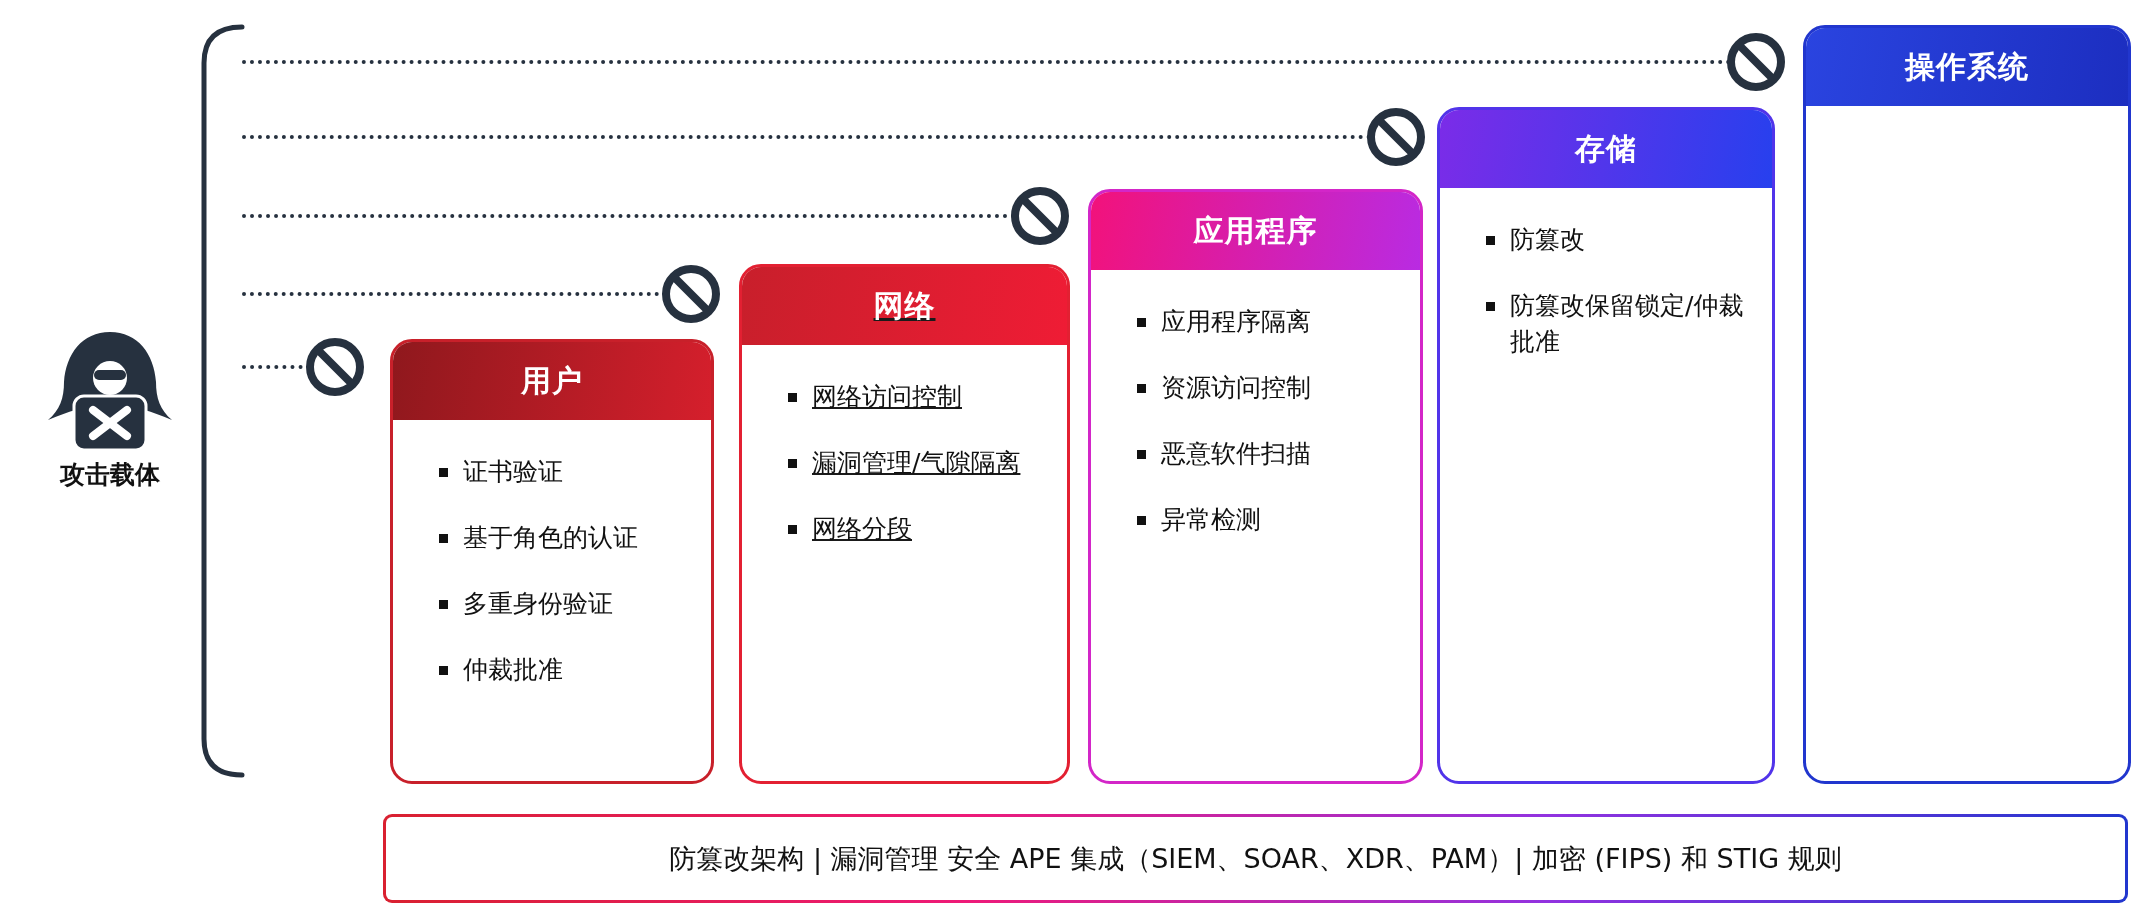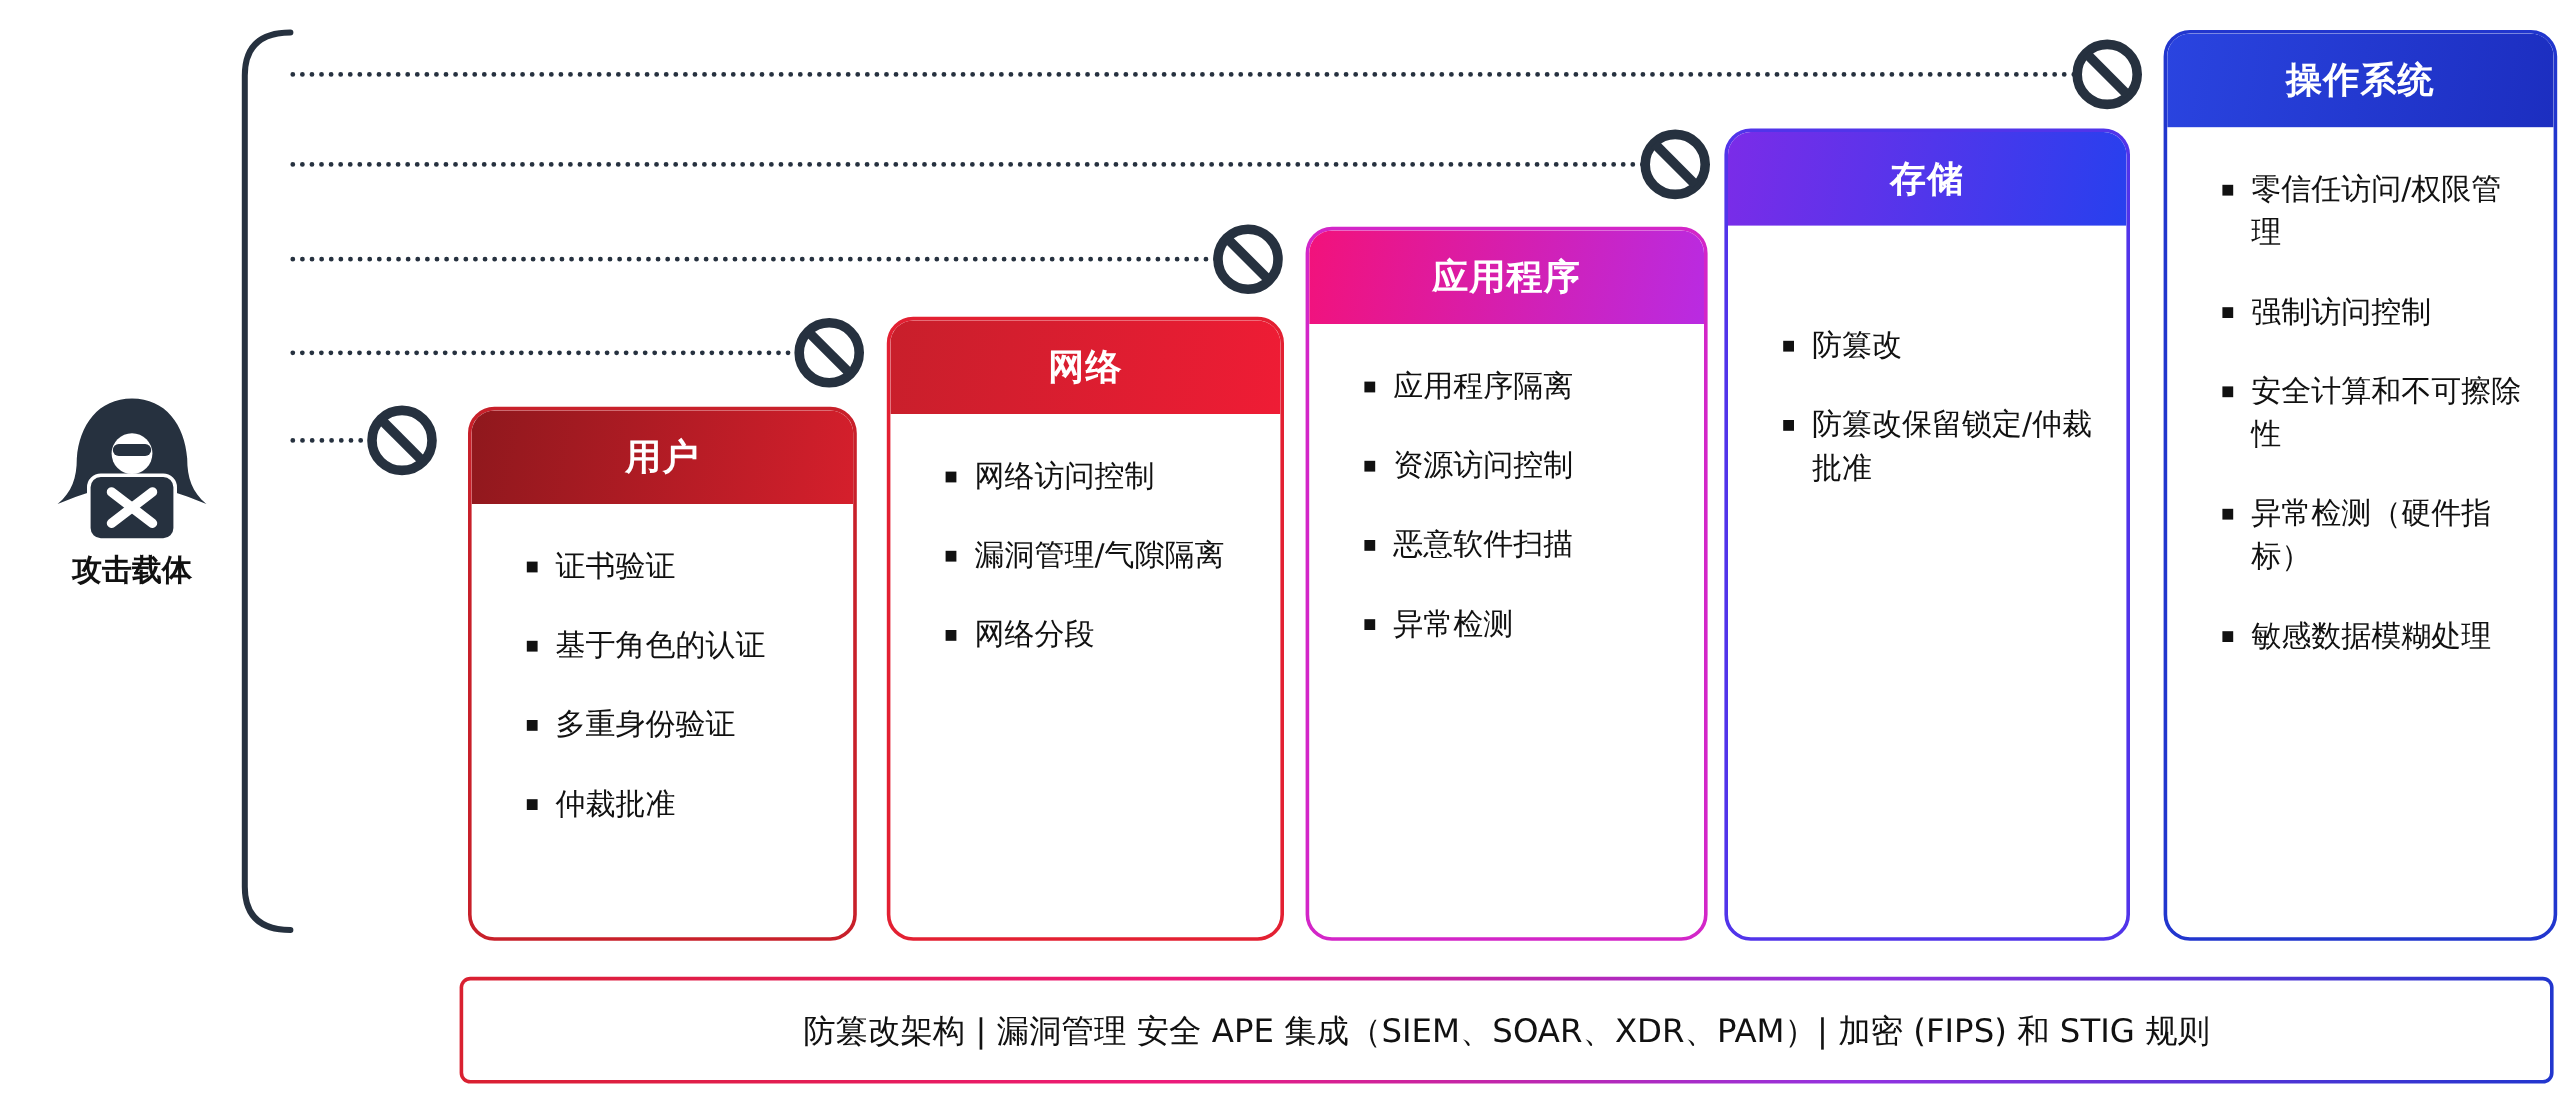--- a/index.html
+++ b/index.html
@@ -28,21 +28,21 @@
   .n4{left:659px;top:262px;}
   .n5{left:303px;top:335px;}
   
   .card{
     position:absolute;background:#fff;border:3px solid #999;border-radius:22px;
     box-sizing:border-box;overflow:hidden;display:flex;flex-direction:column;
   }
   .card1{left:390px;top:339px;width:324px;height:445px;}
   .card2{left:739px;top:264px;width:331px;height:520px;}
   .card3{left:1088px;top:189px;width:335px;height:595px;}
-  .card4{left:1437px;top:107px;width:338px;height:677px;gap:48px;}
+  .card4{left:1437px;top:107px;width:338px;height:677px;}
   .card5{left:1803px;top:25px;width:328px;height:759px;}
   .card-header{
     height:78px;flex:0 0 78px;display:flex;align-items:center;justify-content:center;
     color:#fff;font-weight:bold;font-size:30px;letter-spacing:1px;
   }
   .card-body{list-style:none;margin:0;padding:34px 20px 0 44px;}
   .card-body li{
     position:relative;padding-left:26px;font-size:25px;line-height:36px;
     margin-bottom:30px;color:#111;
   }
@@ -114,21 +114,21 @@
       <span>用户</span>
     </header>
     <ul class="card-body">
       <li>证书验证</li>
       <li>基于角色的认证</li>
       <li>多重身份验证</li>
       <li>仲裁批准</li>
     </ul>
   </section>
 
-  <section class="card card2" style="border-color: rgb(227, 32, 50);">
+  <section class="card card2" style="border-color: rgb(227, 32, 50); text-decoration: underline;">
     <header class="card-header" style="background: linear-gradient(100deg, rgb(200, 31, 43), rgb(239, 28, 53));">
       <span>网络</span>
     </header>
     <ul class="card-body">
       <li>网络访问控制</li>
       <li>漏洞管理/气隙隔离</li>
       <li>网络分段</li>
     </ul>
   </section>
 
@@ -151,27 +151,20 @@
     <ul class="card-body">
       <li>防篡改</li>
       <li>防篡改保留锁定/仲裁批准</li>
     </ul>
   </section>
 
   <section class="card card5" style="border-color: rgb(33, 54, 206);">
     <header class="card-header" style="background: linear-gradient(100deg, rgb(42, 68, 224), rgb(28, 46, 192)); justify-content: center;">
       <span>操作系统</span>
     </header>
-    <ul class="card-body">
-      <li>零信任访问/权限管理</li>
-      <li>强制访问控制</li>
-      <li>安全计算和不可擦除性</li>
-      <li>异常检测（硬件指标）</li>
-      <li>敏感数据模糊处理</li>
-    </ul>
   </section>
 
   <div class="footer" style="background: linear-gradient(90deg, rgb(217, 32, 48), rgb(238, 26, 120), rgb(146, 50, 224), rgb(33, 54, 206));">
     <div class="footer-inner">
       <span>防篡改架构 | 漏洞管理 安全 APE 集成（SIEM、SOAR、XDR、PAM）| 加密 (FIPS) 和 STIG 规则</span>
     </div>
   </div>
 
 </div>
 

